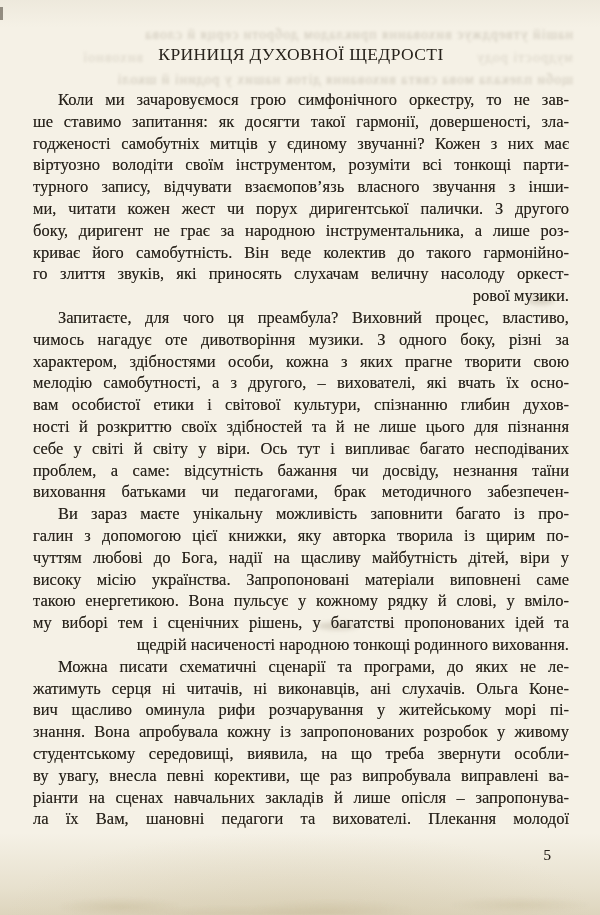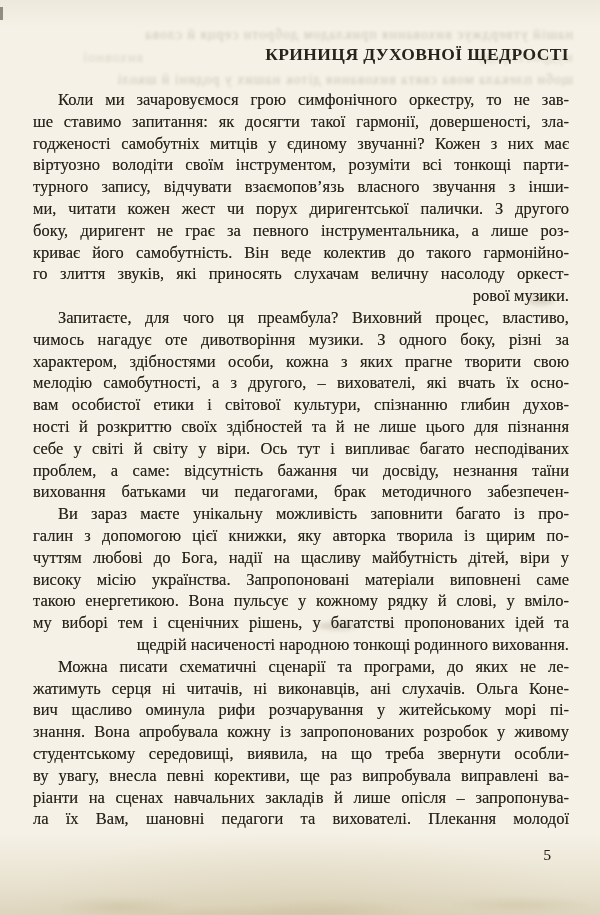--- a/index.html
+++ b/index.html
@@ -11,23 +11,23 @@
     background:
       radial-gradient(ellipse 420px 120px at 300px 915px, rgba(205,193,160,0.35), rgba(205,193,160,0) 70%),
       linear-gradient(180deg, rgba(224,218,202,0.35) 0%, rgba(224,218,202,0) 3%, rgba(224,218,202,0) 91%, rgba(220,211,186,0.55) 97%, rgba(213,203,175,0.75) 100%),
       var(--paper, #f5f1e6);
     font-family:"Liberation Serif","DejaVu Serif",serif;
     color:var(--ink, #28231c);
   }
   .content { position:absolute; left:33px; top:0; width:536px; }
   .title {
     margin:44px 0 0 0;
-    font-size:17.5px; font-weight:bold;
+    font-size:17.5px; font-weight:normal;
     letter-spacing:0.4px;
-    text-align:right;
+    text-align:center;
     line-height:20px;
     color:var(--ink, #28231c);
   }
   .body { margin-top:25px; }
   .line {
     font-size:16.5px;
     line-height:21.8px;
     height:21.8px;
     overflow:hidden;
     text-align:right;
@@ -100,21 +100,21 @@
 
   <div class="content">
     <h1 class="title">КРИНИЦЯ ДУХОВНОЇ ЩЕДРОСТІ</h1>
     <div class="body">
         <div class="line indent just">Коли ми зачаровуємося грою симфонічного оркестру, то не зав-</div>
         <div class="line just">ше ставимо запитання: як досягти такої гармонії, довершеності, зла-</div>
         <div class="line just">годженості самобутніх митців у єдиному звучанні? Кожен з них має</div>
         <div class="line just">віртуозно володіти своїм інструментом, розуміти всі тонкощі парти-</div>
         <div class="line just">турного запису, відчувати взаємопов’язь власного звучання з інши-</div>
         <div class="line just">ми, читати кожен жест чи порух диригентської палички. З другого</div>
-        <div class="line just">боку, диригент не грає за певного інструментальника, а лише роз-</div>
+        <div class="line just">боку, диригент не грає за народною інструментальника, а лише роз-</div>
         <div class="line just">криває його самобутність. Він веде колектив до такого гармонійно-</div>
         <div class="line just">го злиття звуків, які приносять слухачам величну насолоду оркест-</div>
         <div class="line">рової музики.</div>
         <div class="line indent just">Запитаєте, для чого ця преамбула? Виховний процес, властиво,</div>
         <div class="line just">чимось нагадує оте дивотворіння музики. З одного боку, різні за</div>
         <div class="line just">характером, здібностями особи, кожна з яких прагне творити свою</div>
         <div class="line just">мелодію самобутності, а з другого, – вихователі, які вчать їх осно-</div>
         <div class="line just">вам особистої етики і світової культури, спізнанню глибин духов-</div>
         <div class="line just">ності й розкриттю своїх здібностей та й не лише цього для пізнання</div>
         <div class="line just">себе у світі й світу у віри. Ось тут і випливає багато несподіваних</div>

